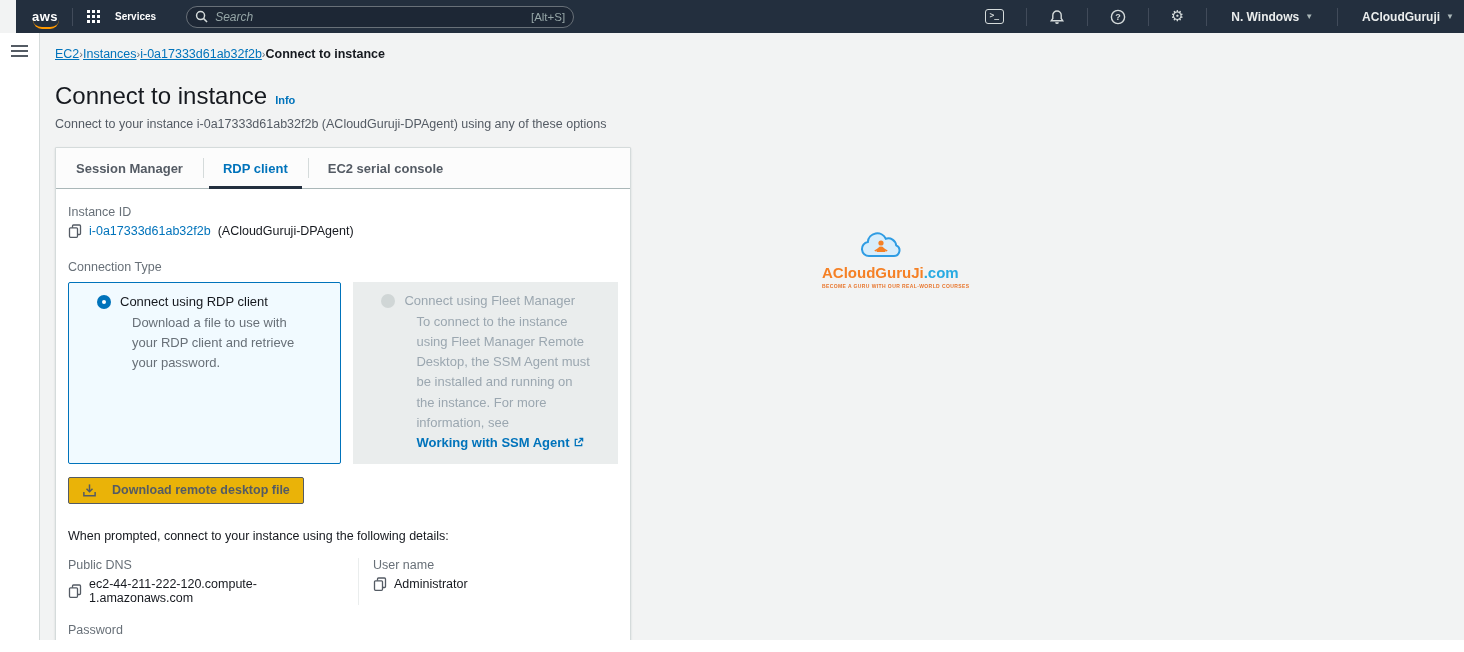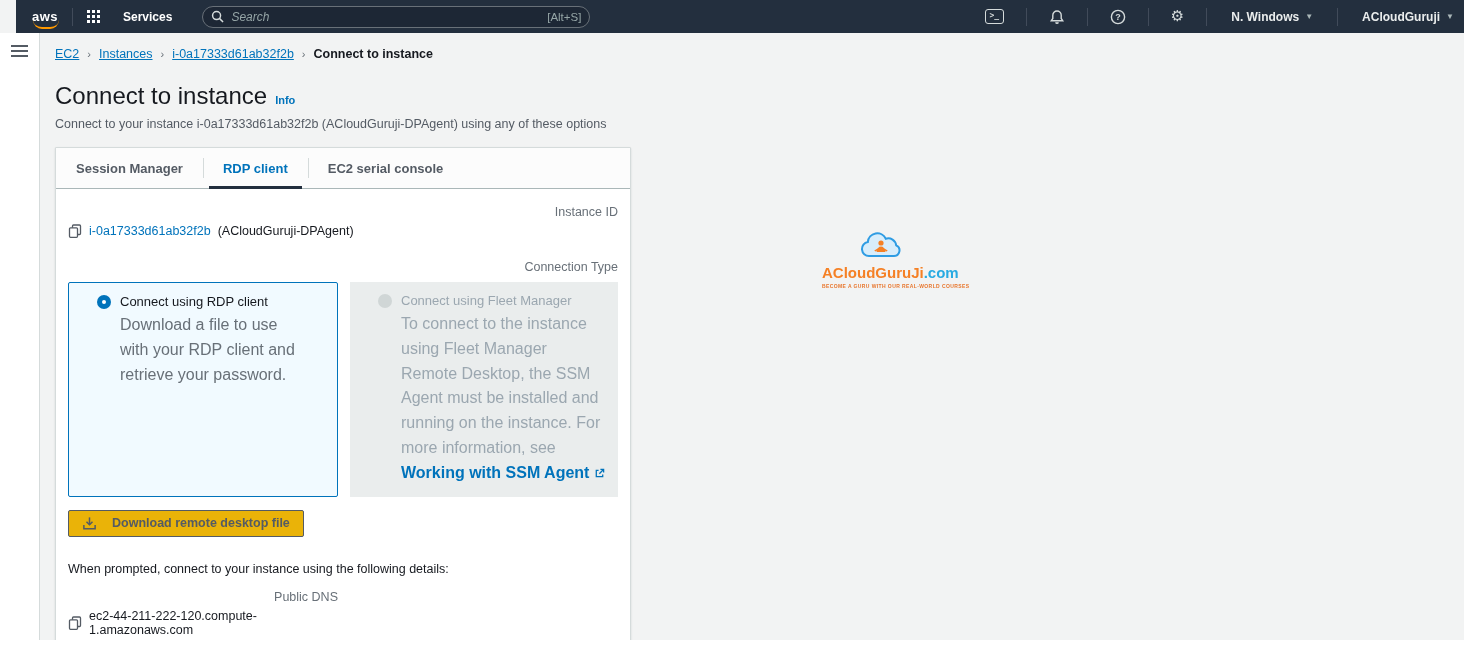--- a/index.html
+++ b/index.html
@@ -8,21 +8,21 @@
   #app { position:relative; width:1464px; height:652px; background:#f2f3f3; overflow:hidden; }
 
   
   .topnav { position:absolute; top:0; left:16px; width:1464px; height:33px;
     background:#232f3e; display:flex; align-items:center; color:#d5dbdb; z-index:10; }
   .aws-logo { margin-left:16px; position:relative; width:30px; height:20px; cursor:pointer; }
   .aws-logo .txt { color:#fff; font-weight:bold; font-size:13px; letter-spacing:0.5px; }
   .aws-logo .smile { position:absolute; left:1px; top:13px; width:26px; height:9px;
     border:solid #f90; border-width:0 0 2px 0; border-radius:0 0 13px 13px; }
   .nav-divider { width:1px; height:18px; background:#414b5a; margin:0 10px; }
-  .services-btn { display:flex; align-items:center; gap:23px; color:#fff; font-size:12px;
+  .services-btn { display:flex; align-items:center; gap:15px; color:#fff; font-size:10px;
     font-weight:bold; cursor:pointer; padding:0 4px; }
   .searchbox { position:relative; margin-left:26px; width:388px; height:22px;
     background:#1d2735; border:1px solid #687078; border-radius:11px;
     display:flex; align-items:center; padding:0 8px; }
   .searchbox input { flex:1; background:transparent; border:none; outline:none;
     color:#d5dbdb; font-size:12px; font-style:italic; margin-left:7px;
     font-family:"Liberation Sans", sans-serif; }
   .searchbox input::placeholder { color:#95a5a6; font-style:italic; }
   .search-shortcut { color:#95a5a6; font-size:11.5px; }
   .topnav-right { margin-left:auto; display:flex; align-items:center; margin-right:12px; }
@@ -38,21 +38,21 @@
   
   .side-strip { position:absolute; top:33px; left:0; width:40px; height:607px;
     background:#fff; border-right:1px solid #d5dbdb; z-index:5; }
   .hamburger { margin:12px auto 0; width:17px; cursor:pointer; display:block; }
   .hamburger span { display:block; height:2px; background:#545b64; margin-bottom:3px; }
   .footer-strip { position:absolute; left:0; bottom:0; width:1464px; height:12px; background:#fff; }
 
   .content { position:absolute; top:33px; left:40px; width:1424px; height:607px; padding:14px 0 0 15px; }
 
   
-  .breadcrumb { display:flex; align-items:center; gap:8px; font-size:12.5px; }
+  .breadcrumb { display:flex; align-items:center; font-size:12.5px; }
   .crumb-link { color:#0073bb; text-decoration:underline; cursor:pointer; }
   .crumb-sep { color:#687078; font-size:11px; }
   .crumb-current { color:#16191f; font-weight:bold; }
 
   
   .page-title-row { margin-top:21px; display:flex; align-items:baseline; gap:8px; }
   .page-title { font-size:24px; font-weight:400; color:#16191f; }
   .info-link { color:#0073bb; font-size:11px; font-weight:bold; cursor:pointer; }
   .page-subtitle { margin-top:7px; font-size:12.5px; color:#545b64; }
 
@@ -63,40 +63,40 @@
     background:#fcfcfc; }
   .tab { position:relative; display:flex; align-items:center; padding:0 20px;
     font-size:13px; font-weight:bold; color:#545b64; cursor:pointer; }
   .tab + .tab::before { content:""; position:absolute; left:0; top:10px; bottom:10px;
     width:1px; background:#d5dbdb; }
   .tab.active { color:#0073bb; }
   .tab.active::after { content:""; position:absolute; left:6px; right:6px; bottom:-1px;
     height:3px; background:#232f3e; }
 
   .card-body { padding:16px 12px 14px 12px; }
-  .field-label { font-size:12.5px; color:#687078; margin-bottom:5px;text-align:right; }
+  .field-label { font-size:12.5px; color:#687078; margin-bottom:5px; }
   .value-row { display:flex; align-items:center; gap:7px; font-size:12.5px; color:#16191f; }
   .link { color:#0073bb; cursor:pointer; }
   .copy-btn { display:inline-flex; cursor:pointer; flex-shrink:0; }
 
   .section-gap { margin-top:22px; }
 
   
   .option-row { display:flex; gap:12px; margin-top:8px; }
   .opt-card { width:277px; min-height:89px; padding:11px 28px; cursor:pointer; }
   .opt-card.selected { border:1px solid #0073bb; background:#f1faff; border-radius:2px; }
   .opt-card.disabled { background:#eaeded; width:268px; cursor:default; }
   .opt-inner { display:flex; gap:9px; }
   .radio-on { width:14px; height:14px; border-radius:50%; background:#0073bb; flex-shrink:0;
     margin-top:1px; display:flex; align-items:center; justify-content:center; }
   .radio-on i { width:4px; height:4px; border-radius:50%; background:#fff; }
   .radio-off { width:14px; height:14px; border-radius:50%; background:#d0d6d6; flex-shrink:0; margin-top:1px; }
   .opt-title { font-size:13px; color:#16191f; margin-bottom:4px; }
   .opt-card.disabled .opt-title { color:#9ba7b0; }
-  .opt-desc { font-size:16px; line-height:1.55; color:#687078; }
+  .opt-desc { font-size:13px; line-height:1.55; color:#687078;margin-left:12px; }
   .opt-card.disabled .opt-desc { color:#9ba7b0; }
   .opt-link { color:#0073bb; font-weight:bold; cursor:pointer; white-space:nowrap; }
 
   .para { font-size:12.5px; color:#16191f; line-height:1.75; max-width:545px; }
 
   .dl-btn { margin-top:13px; display:inline-flex; align-items:center; gap:15px;
     border:1px solid #545b64; border-radius:2px; background:#eab308; height:27px;
     padding:0 13px; font-size:12.5px; font-weight:bold; color:#545b64; cursor:pointer;
     font-family:"Liberation Sans", sans-serif; }
 
@@ -301,20 +301,32 @@
             <div class="value-row">
               <span class="copy-btn">
                 <svg width="14" height="14" viewBox="0 0 14 14" fill="none" stroke="#545b64" stroke-width="1.3">
                   <rect x="4.5" y="1" width="8" height="9.5" rx="1"></rect>
                   <rect x="1.5" y="3.8" width="8" height="9.5" rx="1" fill="#fff"></rect>
                 </svg>
               </span>
               <span>ec2-44-211-222-120.compute-1.amazonaws.com</span>
             </div>
           </div>
+          <div class="details-col second">
+            <div class="field-label">User name</div>
+            <div class="value-row">
+              <span class="copy-btn">
+                <svg width="14" height="14" viewBox="0 0 14 14" fill="none" stroke="#545b64" stroke-width="1.3">
+                  <rect x="4.5" y="1" width="8" height="9.5" rx="1"></rect>
+                  <rect x="1.5" y="3.8" width="8" height="9.5" rx="1" fill="#fff"></rect>
+                </svg>
+              </span>
+              <span>Administrator</span>
+            </div>
+          </div>
         </div>
 
         
         <div class="field-label section-gap" style="margin-top:18px;">Password</div>
         
 
         
         
 
       </div>

